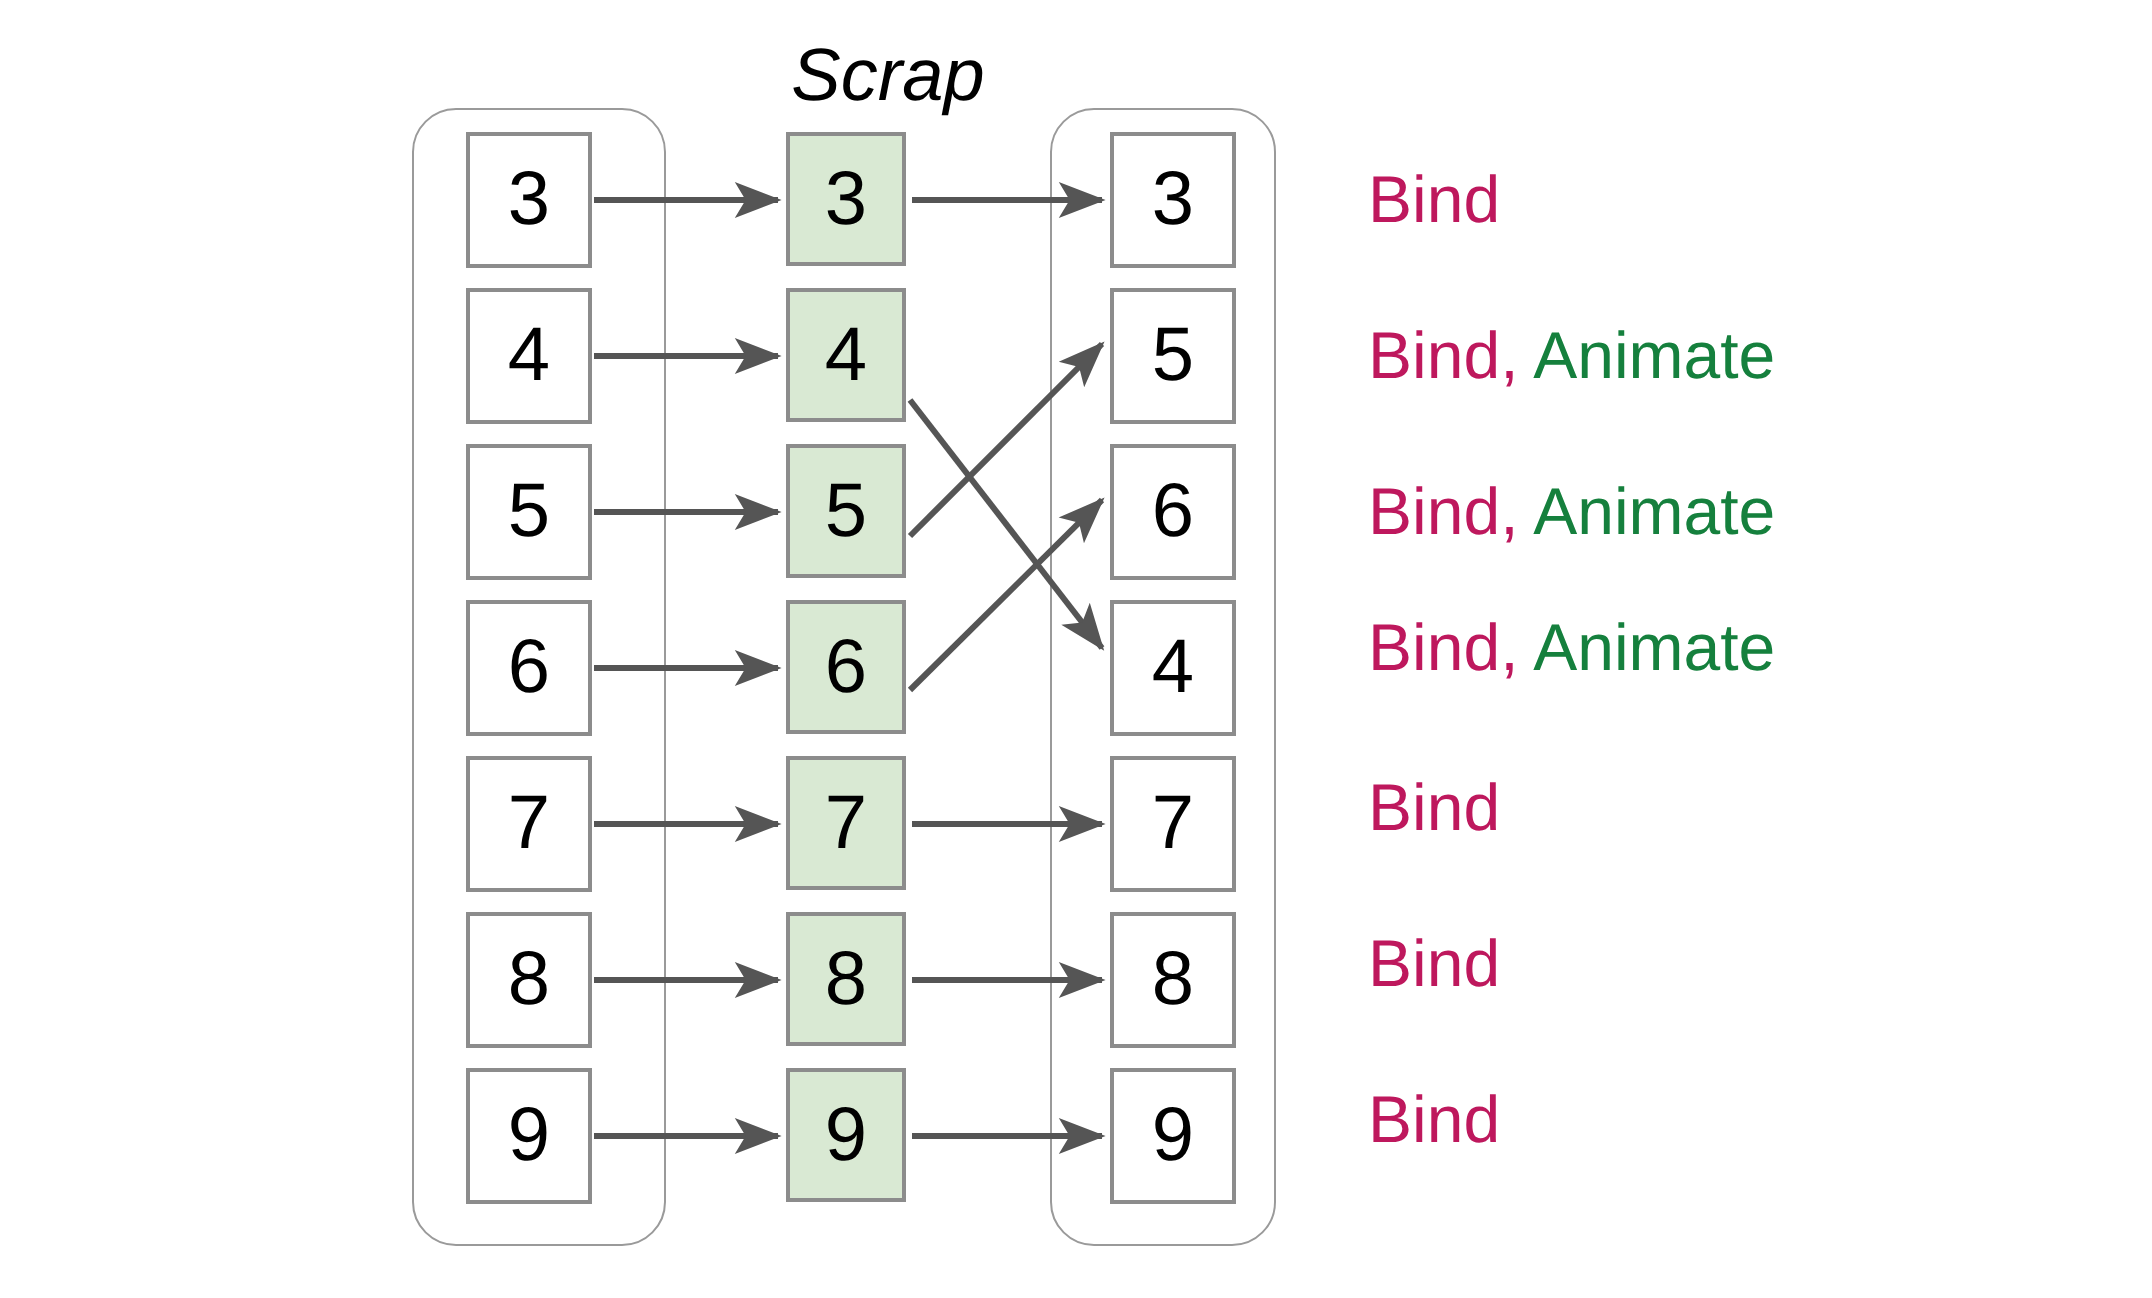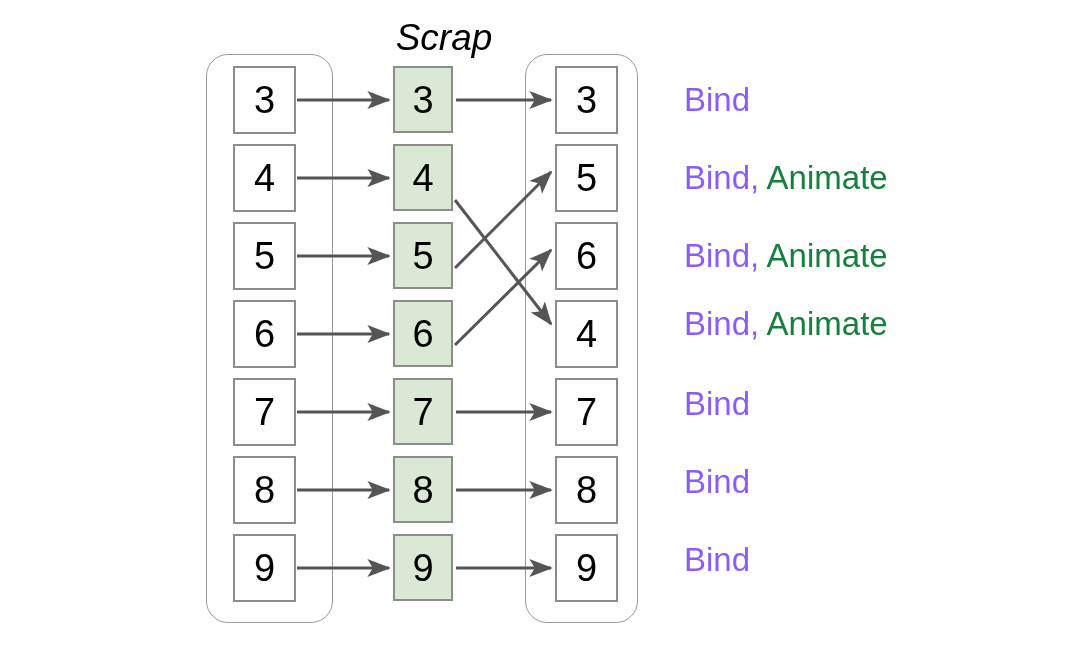--- a/index.html
+++ b/index.html
@@ -84,21 +84,21 @@
   
   .label-row {
     position: absolute;
     left: 684px;
     width: 380px;
     font-size: 33px;
     line-height: 36px;
     white-space: nowrap;
     font-family: "Liberation Sans", sans-serif;
   }
-  .label-bind    { color: #8b5cf6; margin-top: 36px; }
+  .label-bind    { color: #be185d; margin-top: 36px; }
   .label-animate { color: #15803d; }
 </style>
 </head>
 <body>
 
 <div id="diagram-root">
 
   <div class="scrap-title">Scrap</div>
 
   <div class="pool" id="pool-left"></div>

